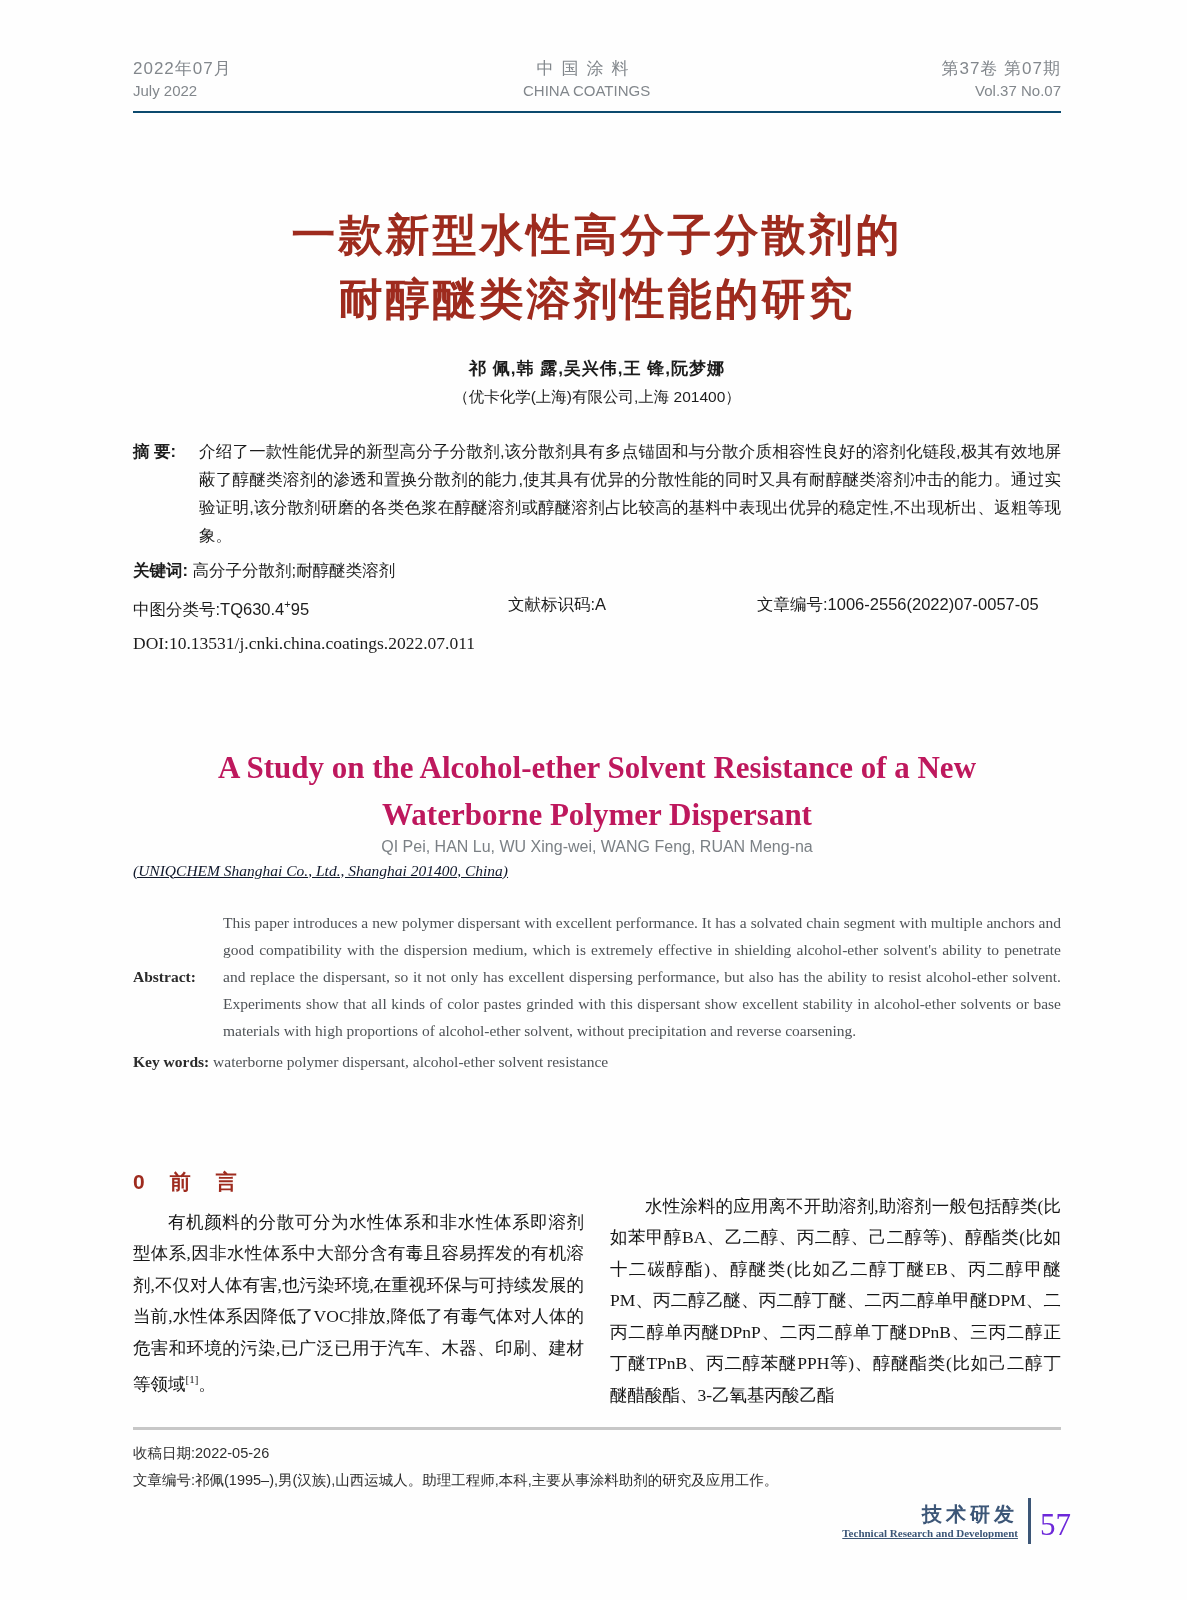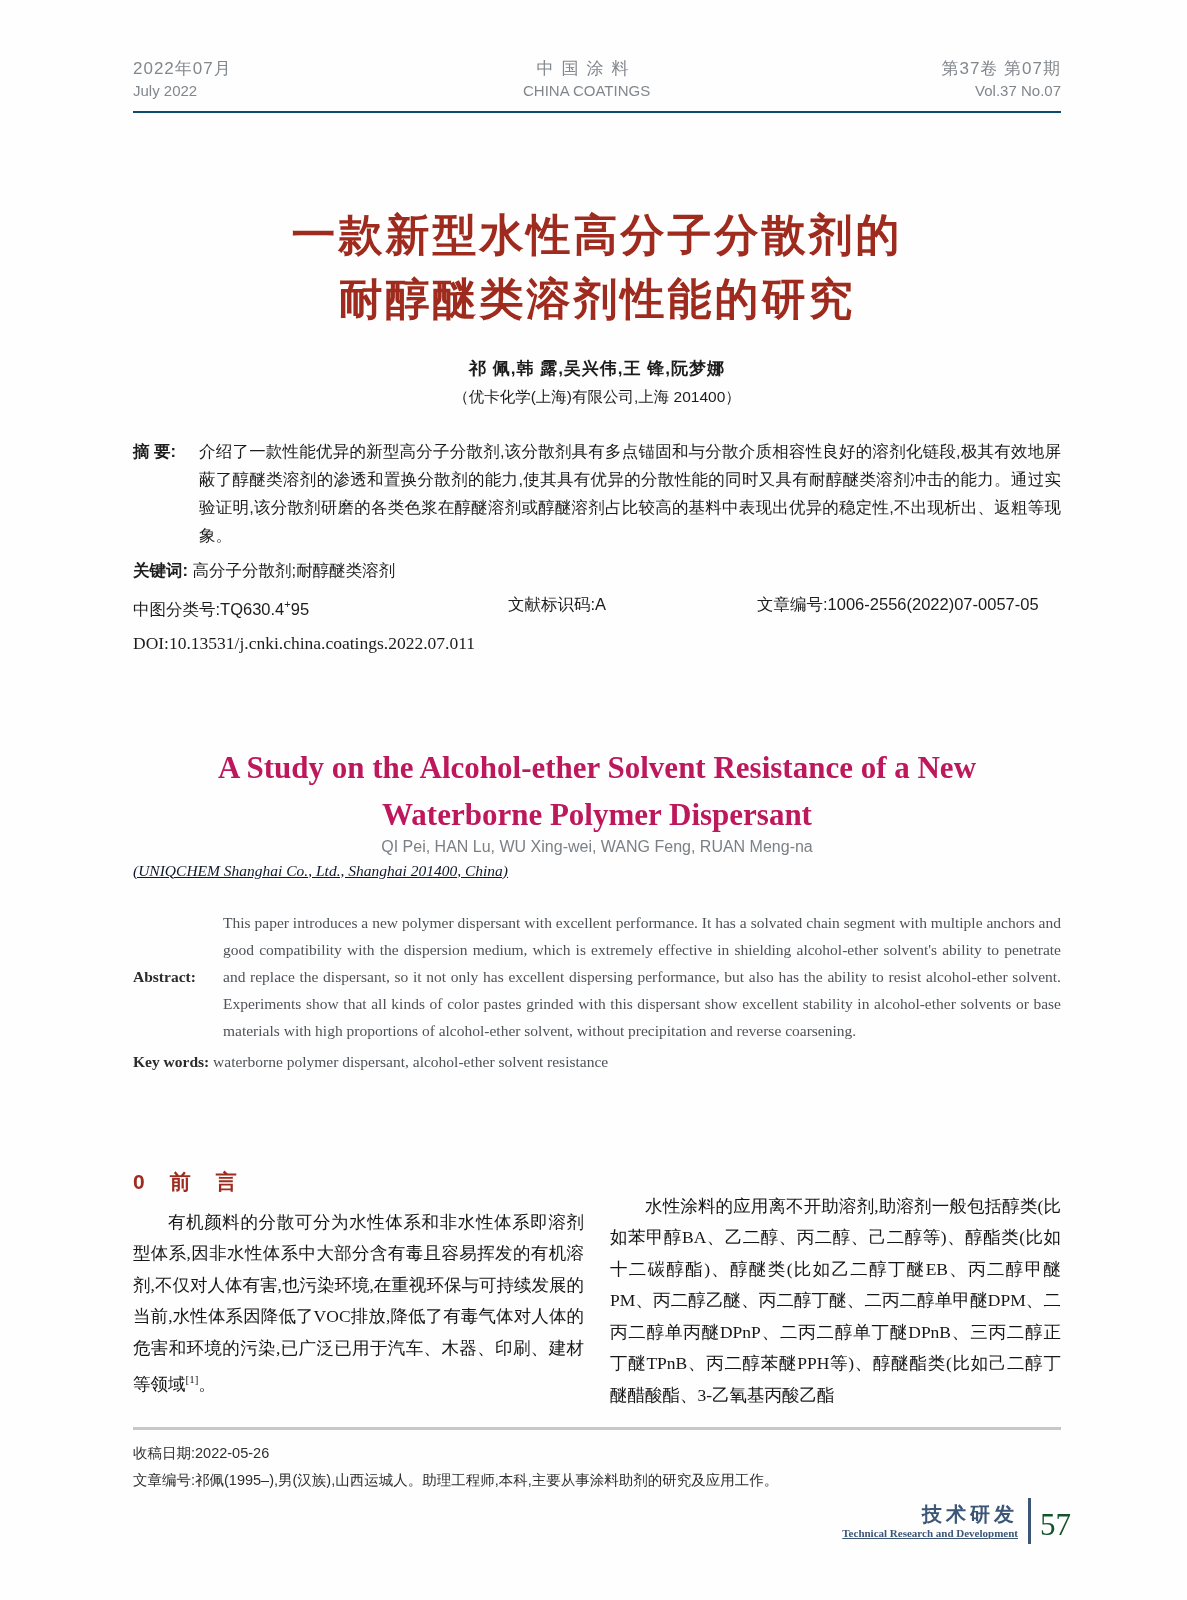--- a/index.html
+++ b/index.html
@@ -164,16 +164,16 @@
     <div><span>收稿日期:</span><span>2022-05-26</span></div>
     <div><span>文章编号:</span><span>祁佩(1995–),男(汉族),山西运城人。助理工程师,本科,主要从事涂料助剂的研究及应用工作。</span></div>
   </div>
 
   <div class="page-tag">
     <div class="pt-text">
       <div class="pt-cn" style="color: rgb(60, 86, 119);">技术研发</div>
       <div class="pt-en" style="color: rgb(60, 86, 119);">Technical Research and Development</div>
     </div>
     <div class="pt-bar" style="background: rgb(60, 86, 119);"></div>
-    <div class="pt-num" style="color: #14532d;">57</div>
+    <div class="pt-num" style="color: #6d28d9;">57</div>
   </div>
 
 </div>
 
 </body></html>

